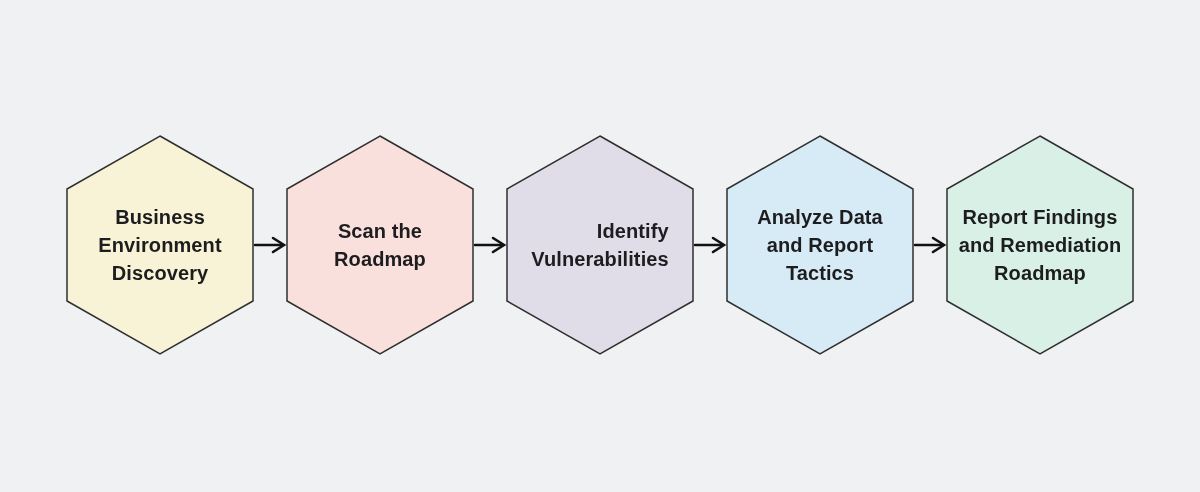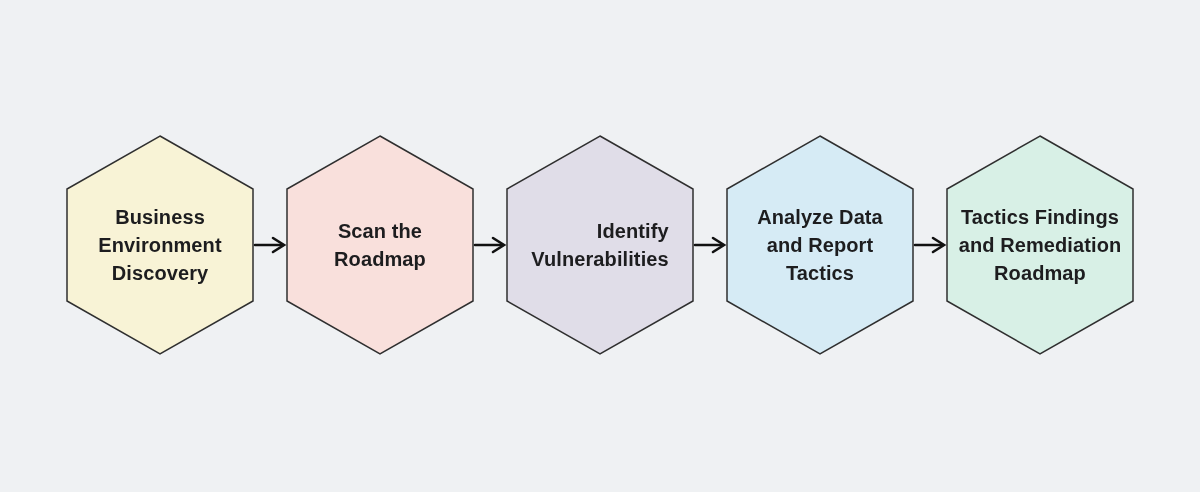--- a/index.html
+++ b/index.html
@@ -107,17 +107,17 @@
   <div class="step-label p2">Scan the
 Roadmap</div>
 
   <div class="step-label p3">Identify
 Vulnerabilities</div>
 
   <div class="step-label p4">Analyze Data
 and Report
 Tactics</div>
 
-  <div class="step-label p5">Tactics Findings
+  <div class="step-label p5">Report Findings
 and Remediation
 Roadmap</div>
 
 </div>
 
 </body></html>

